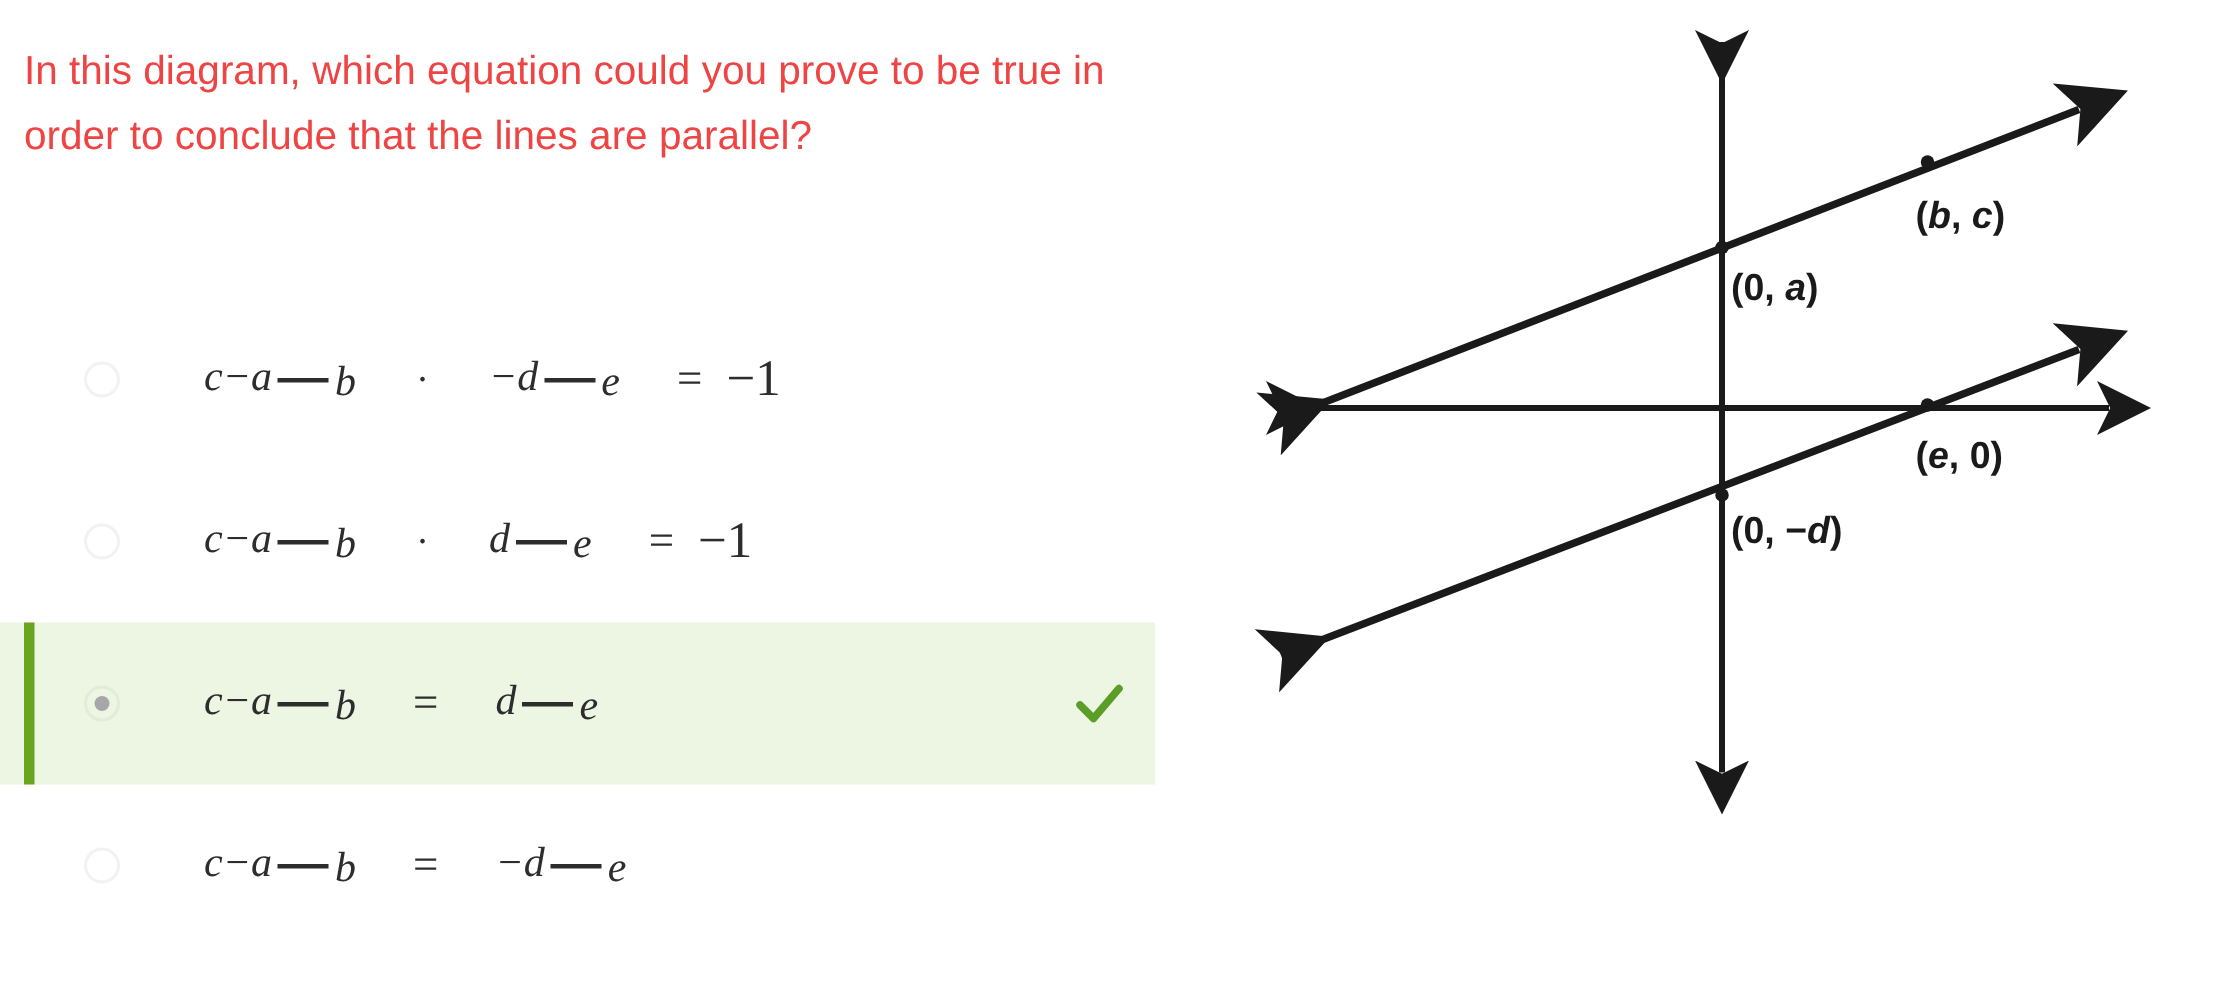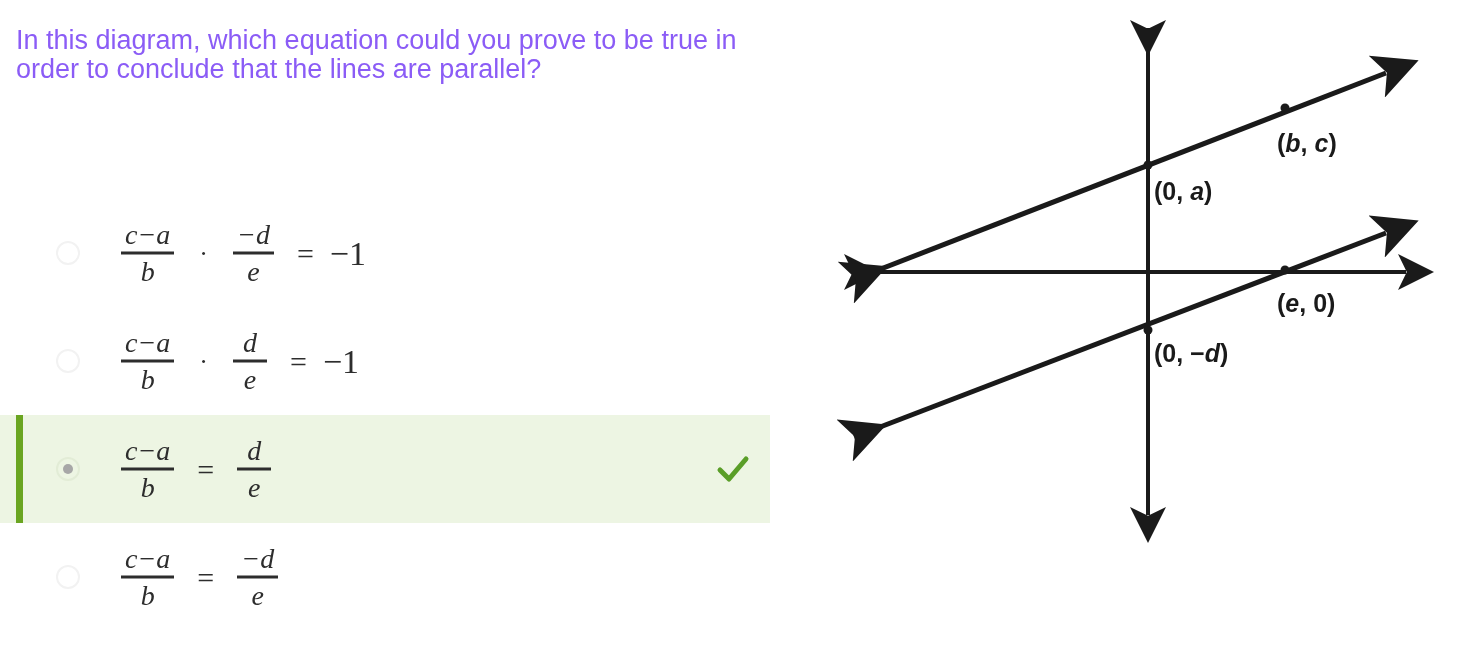--- a/index.html
+++ b/index.html
@@ -22,22 +22,22 @@
     left: 0; top: 0;
     width: 790px;
     height: 664px;
   }
   #question-text {
     position: absolute;
     left: 16px;
     top: 26px;
     width: 740px;
     font-size: 27px;
-    line-height: 29px;
-    color: #8b5cf6;
+    line-height: 43px;
+    color: #ef4444;
     font-family: "Liberation Sans", sans-serif;
     white-space: pre-wrap;
   }
 
   
   #options-list {
     position: absolute;
     left: 0;
     top: 199px;
     width: 790px;
@@ -94,23 +94,22 @@
     left: 110px;
     top: 50%;
     transform: translateY(-50%);
     display: flex;
     align-items: center;
     font-family: "Liberation Serif", serif;
     color: #2d2d2d;
   }
   .frac {
     display: inline-flex;
-    flex-direction: column;
     align-items: center;
-    margin: 0 11px;
+    margin: 0 22px;
     line-height: 1;
     justify-content: center;
   }
   .frac .num {
     font-size: 28px;
     font-style: italic;
     padding: 0 4px 3px 4px;
   }
   .frac .bar {
     width: 100%;

